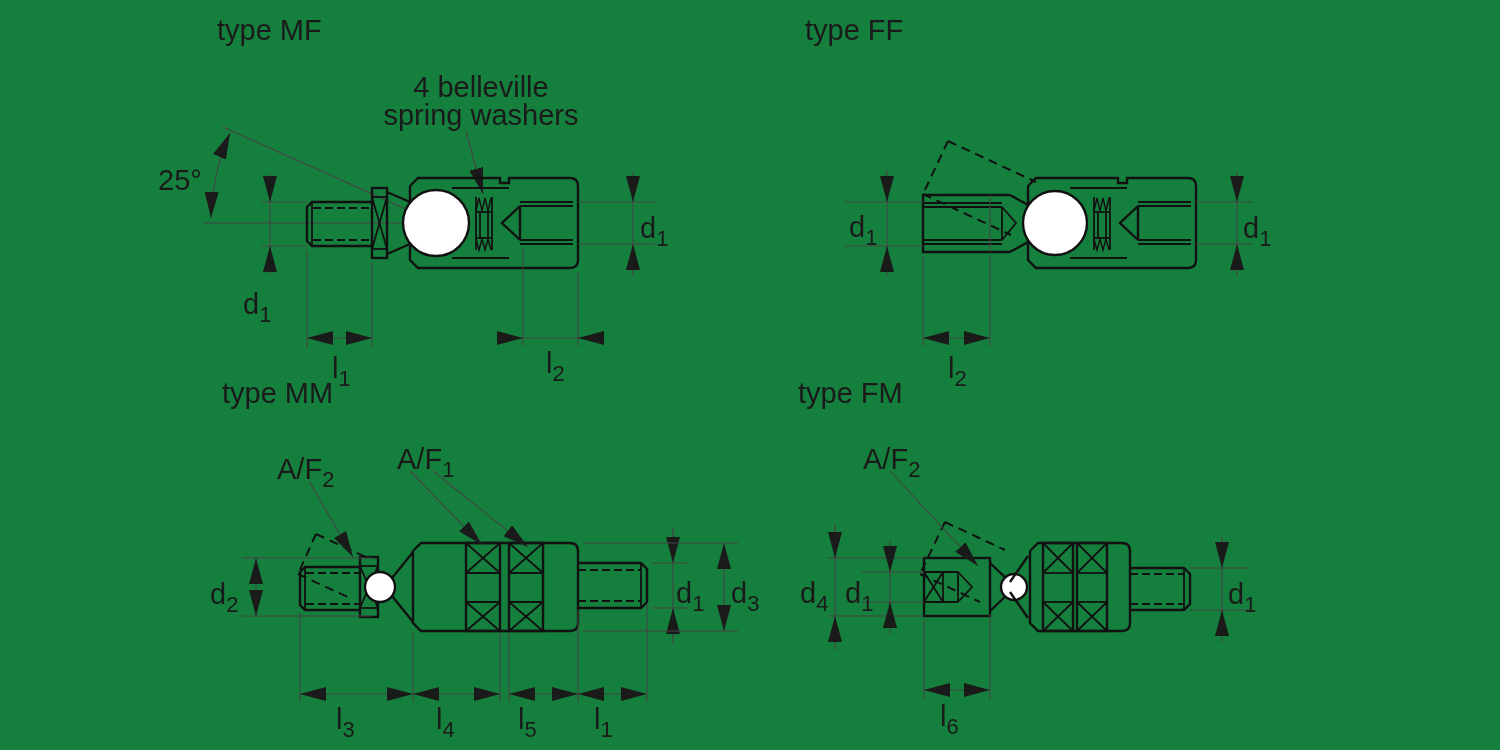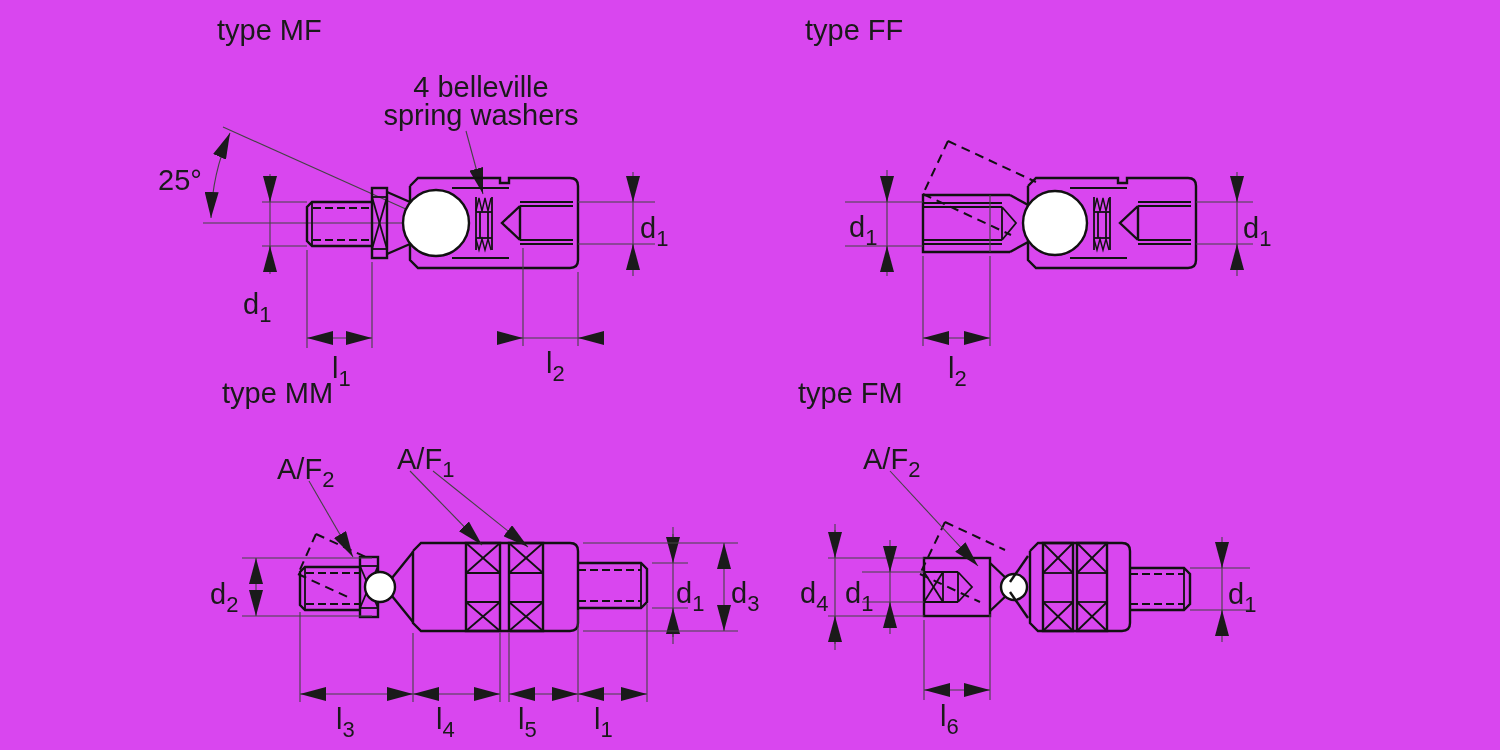--- a/index.html
+++ b/index.html
@@ -1,16 +1,16 @@
 <!DOCTYPE html>
 <html><head>
 <meta charset="utf-8">
 <style>
   html,body{margin:0;padding:0;background:#fff;}
-  #stage{position:relative;width:1500px;height:750px;background:#d946ef;overflow:hidden;}
+  #stage{position:relative;width:1500px;height:750px;background:#15803d;overflow:hidden;}
   svg{display:block;}
   .t{font-family:"Liberation Sans",sans-serif;font-size:29px;fill:#1a1a1a;}
   .t .sub{font-size:22px;}
   .tc{text-anchor:middle;}
   .pl{stroke:#111;stroke-width:2.4;fill:none;}
   .pl2{stroke:#111;stroke-width:1.8;fill:none;}
   .tl{stroke:#444;stroke-width:1.1;fill:none;}
   .dash{stroke:#111;stroke-width:2;fill:none;stroke-dasharray:9 6;}
   .thr{stroke:#111;stroke-width:1.8;fill:none;stroke-dasharray:8 4;}
   .ball{fill:#fff;stroke:#111;stroke-width:2.4;}

